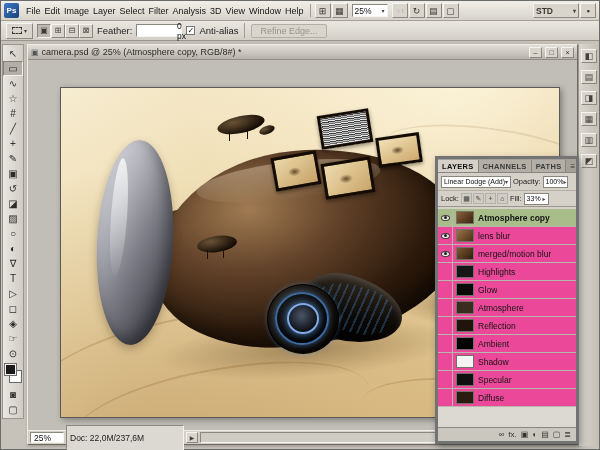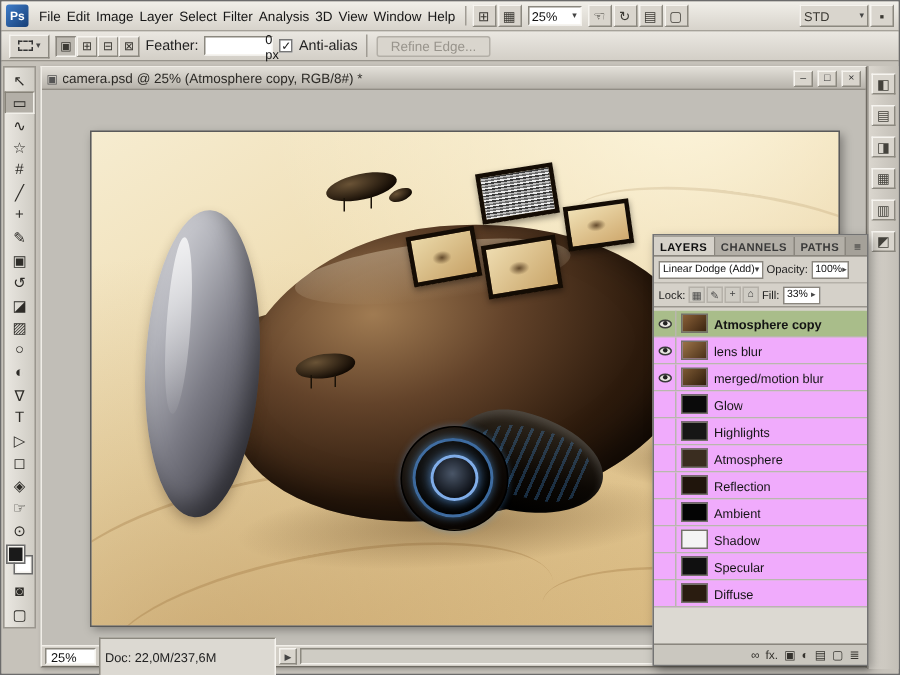--- a/index.html
+++ b/index.html
@@ -19,21 +19,21 @@
   .menus{display:flex;align-items:center;}
   .menu-item{font-size:9px;color:#161616;padding:2px 2px;white-space:nowrap;cursor:default;}
   .sep{width:1px;height:13px;background:#a09c94;margin:0 3px;}
   .icgroup{display:flex;gap:1px;}
   .tbtn{min-width:16px;height:15px;display:flex;align-items:center;justify-content:center;font-size:9px;color:#3b3933;
     border:1px solid;border-color:#f6f4ef #8b887f #8b887f #f6f4ef;background:#d9d5cd;padding:0 2px;gap:2px;}
   .zoom-field{width:36px;height:13px;display:flex;align-items:center;justify-content:space-between;
     font-size:8.5px;color:#111;padding:0 2px;margin:0 3px;}
   .caret{font-size:6px;color:#444;line-height:1;}
   .spacer{flex:1;}
-  .std{font-size:8.5px;font-weight:normal;gap:20px;}
+  .std{font-size:8.5px;font-weight:bold;gap:20px;}
 
   
   .optionsbar{position:absolute;left:0;top:20px;right:0;height:20px;background:linear-gradient(#eae7e1,#d3cfc7);
     border-bottom:1px solid #98948c;display:flex;align-items:center;gap:4px;padding:0 5px;}
   .tool-preset{width:27px;height:16px;display:flex;align-items:center;justify-content:center;gap:2px;}
   .marquee-mini{width:10px;height:7px;border:1px dashed #333;display:inline-block;}
   .mode-group{display:flex;}
   .mode-btn{width:14px;height:14px;display:flex;align-items:center;justify-content:center;font-size:8px;color:#3b3933;
     border:1px solid;border-color:#f6f4ef #8b887f #8b887f #f6f4ef;background:#d9d5cd;}
   .mode-btn.pressed{background:#bdb9b1;border-color:#8a867e #f5f3ee #f5f3ee #8a867e;}
@@ -140,38 +140,38 @@
   .pod{background:radial-gradient(ellipse at 35% 30%,#6a5336,#120a03 75%);border-radius:50%;}
   #pod-top{left:156px;top:28px;width:48px;height:17px;transform:rotate(-12deg);}
   #pod-top-b{left:198px;top:38px;width:16px;height:8px;transform:rotate(-20deg);}
   #pod-left{left:136px;top:148px;width:40px;height:16px;transform:rotate(-8deg);}
   .pod-leg{width:1px;height:9px;background:#1a1208;}
   #leg1{left:168px;top:44px;} #leg2{left:186px;top:42px;}
   #leg3{left:146px;top:162px;} #leg4{left:162px;top:161px;}
 
   
   .layers-panel{position:absolute;left:434px;top:115px;width:144px;height:288px;background:#d5d1c9;
-    border:1px solid #737373;box-shadow:2px 3px 7px rgba(0,0,0,.35);z-index:5;}
+    border:3px solid #737373;box-shadow:2px 3px 7px rgba(0,0,0,.35);z-index:5;}
   .ptabs{height:14px;display:flex;align-items:flex-end;background:#a5a199;border-bottom:1px solid #8a867e;}
   .ptab{padding:2px 4px 1px;font-size:7.5px;font-weight:bold;letter-spacing:.3px;color:#3a3a3a;
     background:#b3afa7;border-right:1px solid #8a867e;white-space:nowrap;}
   .ptab.active{background:#d5d1c9;color:#101010;}
   .ptab-menu{margin-left:auto;padding:0 4px 1px;font-size:8px;color:#333;}
   .pblend{height:18px;display:flex;align-items:center;gap:2px;padding:0 3px;border-bottom:1px solid #b5b1a9;}
   .pselect{width:70px;height:12px;background:#fff;border:1px solid #8a867e;display:flex;align-items:center;
     justify-content:space-between;padding:0 2px;font-size:7px;color:#111;white-space:nowrap;overflow:hidden;}
   .plabel{font-size:7.5px;color:#222;white-space:nowrap;}
   .pval{width:25px;height:12px;background:#fff;border:1px solid #8a867e;display:flex;align-items:center;
     justify-content:space-between;padding:0 2px;font-size:7px;color:#111;}
   .plock{height:16px;display:flex;align-items:center;gap:2px;padding:0 3px;border-bottom:1px solid #9a968e;}
   .lockgroup{display:flex;gap:1px;}
   .lock-icon{width:11px;height:11px;display:flex;align-items:center;justify-content:center;font-size:7px;color:#444;
     background:#cfccc4;border:1px solid #b5b1a9;}
   .prows{position:absolute;top:50px;left:0;right:0;bottom:14px;background:#dcd9d2;overflow:hidden;}
-  .lrow{height:18px;display:flex;align-items:center;border-bottom:1px solid #b9b6ae;background:#f0abfc;}
+  .lrow{height:18px;display:flex;align-items:center;border-bottom:1px solid #b9b6ae;background:#ec4899;}
   .lrow.selected{background:var(--selection-green,#a9bd8a);}
   .eyecell{width:15px;height:100%;border-right:1px solid #b9b6ae;display:flex;align-items:center;justify-content:center;}
   .eye{width:9px;height:6px;border:1px solid #3a3a3a;border-radius:50%;position:relative;background:#e8e6e0;}
   .eye::after{content:"";position:absolute;left:2px;top:0.5px;width:3px;height:3px;background:#222;border-radius:50%;}
   .thumb{width:18px;height:13px;border:1px solid #74716a;margin:0 4px 0 3px;flex:none;}
   .lname{font-size:8.5px;color:#141414;white-space:nowrap;overflow:hidden;}
   .lrow.selected .lname{font-weight:bold;}
   .pbottom{position:absolute;bottom:0;left:0;right:0;height:14px;background:#cac7bf;border-top:1px solid #8a867e;
     display:flex;align-items:center;justify-content:flex-end;gap:4px;padding:0 5px;}
   .pb-icon{font-size:8px;color:#35332e;line-height:1;}
@@ -386,27 +386,27 @@
           </div>
           <div class="lrow">
             <div class="eyecell">
               <span class="eye"></span>
             </div>
             <div class="thumb" style="background: linear-gradient(135deg, rgb(125, 90, 52), rgb(48, 29, 12));"></div>
             <div class="lname">merged/motion blur</div>
           </div>
           <div class="lrow">
             <div class="eyecell"></div>
+            <div class="thumb" style="background: rgb(22, 22, 22);"></div>
+            <div class="lname">Highlights</div>
+          </div>
+          <div class="lrow">
+            <div class="eyecell"></div>
             <div class="thumb" style="background: rgb(10, 10, 10);"></div>
             <div class="lname">Glow</div>
-          </div>
-          <div class="lrow">
-            <div class="eyecell"></div>
-            <div class="thumb" style="background: rgb(22, 22, 22);"></div>
-            <div class="lname">Highlights</div>
           </div>
           <div class="lrow">
             <div class="eyecell"></div>
             <div class="thumb" style="background: rgb(58, 45, 32);"></div>
             <div class="lname">Atmosphere</div>
           </div>
           <div class="lrow">
             <div class="eyecell"></div>
             <div class="thumb" style="background: rgb(32, 21, 12);"></div>
             <div class="lname">Reflection</div>

